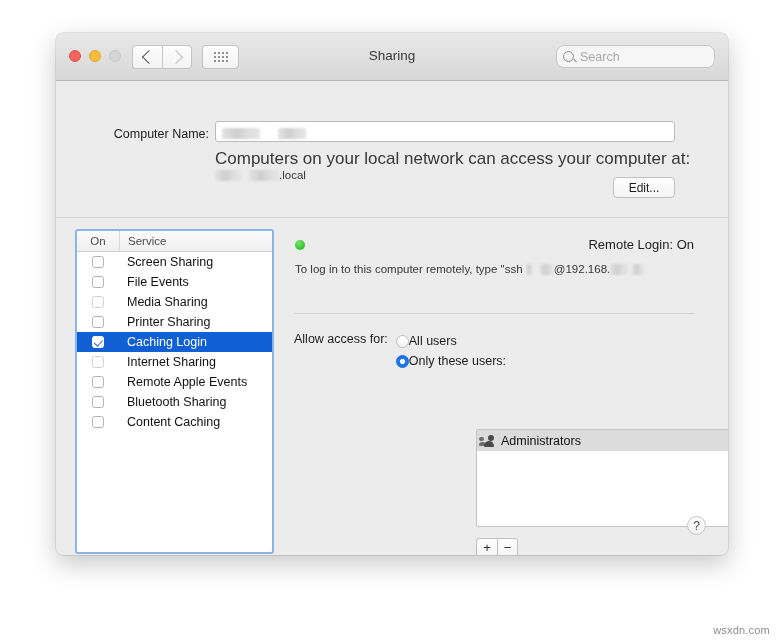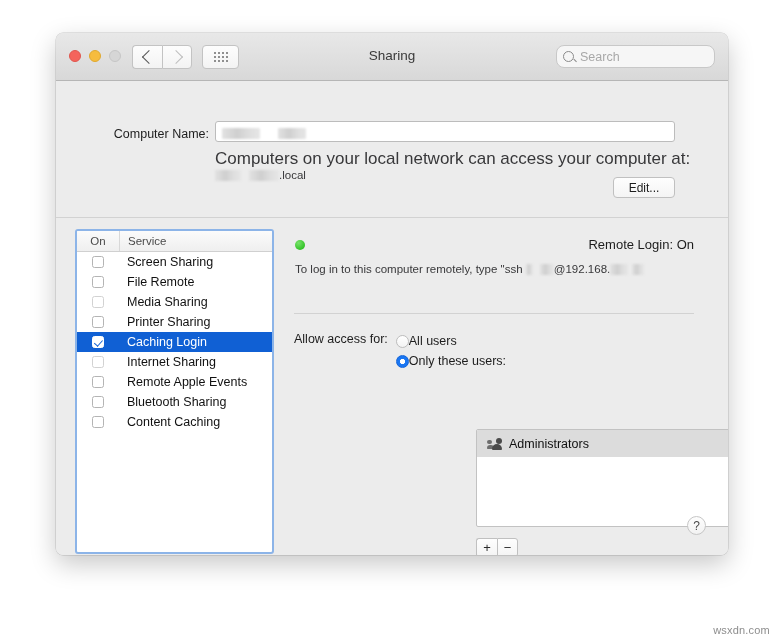--- a/index.html
+++ b/index.html
@@ -373,23 +373,23 @@
     height: 98px;
     background: #ffffff;
     border: 1px solid #c2c2c2;
     border-radius: 2px;
     box-sizing: border-box;
     overflow: hidden;
   }
   .user-row {
     display: flex;
     align-items: center;
-    height: 27px;
+    height: 21px;
     background: #dcdcdc;
-    padding-left: 10px;
+    padding-left: 2px;
     gap: 7px;
     font-size: 12.5px;
     color: #101010;
   }
   .group-icon { width: 15px; height: 12px; position: relative; flex: none; }
   .group-icon .p1 {
     position: absolute; right: 0; top: 0;
     width: 6px; height: 6px; border-radius: 50%; background: #4a4a4a;
   }
   .group-icon .b1 {
@@ -525,21 +525,21 @@
       <div class="svc-row">
         <span class="cbcell">
             <span class="cb"></span>
           </span>
         <span class="svc-name">Screen Sharing</span>
       </div>
       <div class="svc-row">
         <span class="cbcell">
             <span class="cb"></span>
           </span>
-        <span class="svc-name">File Remote</span>
+        <span class="svc-name">File Events</span>
       </div>
       <div class="svc-row">
         <span class="cbcell">
             <span class="cb dim"></span>
           </span>
         <span class="svc-name">Media Sharing</span>
       </div>
       <div class="svc-row">
         <span class="cbcell">
             <span class="cb"></span>

